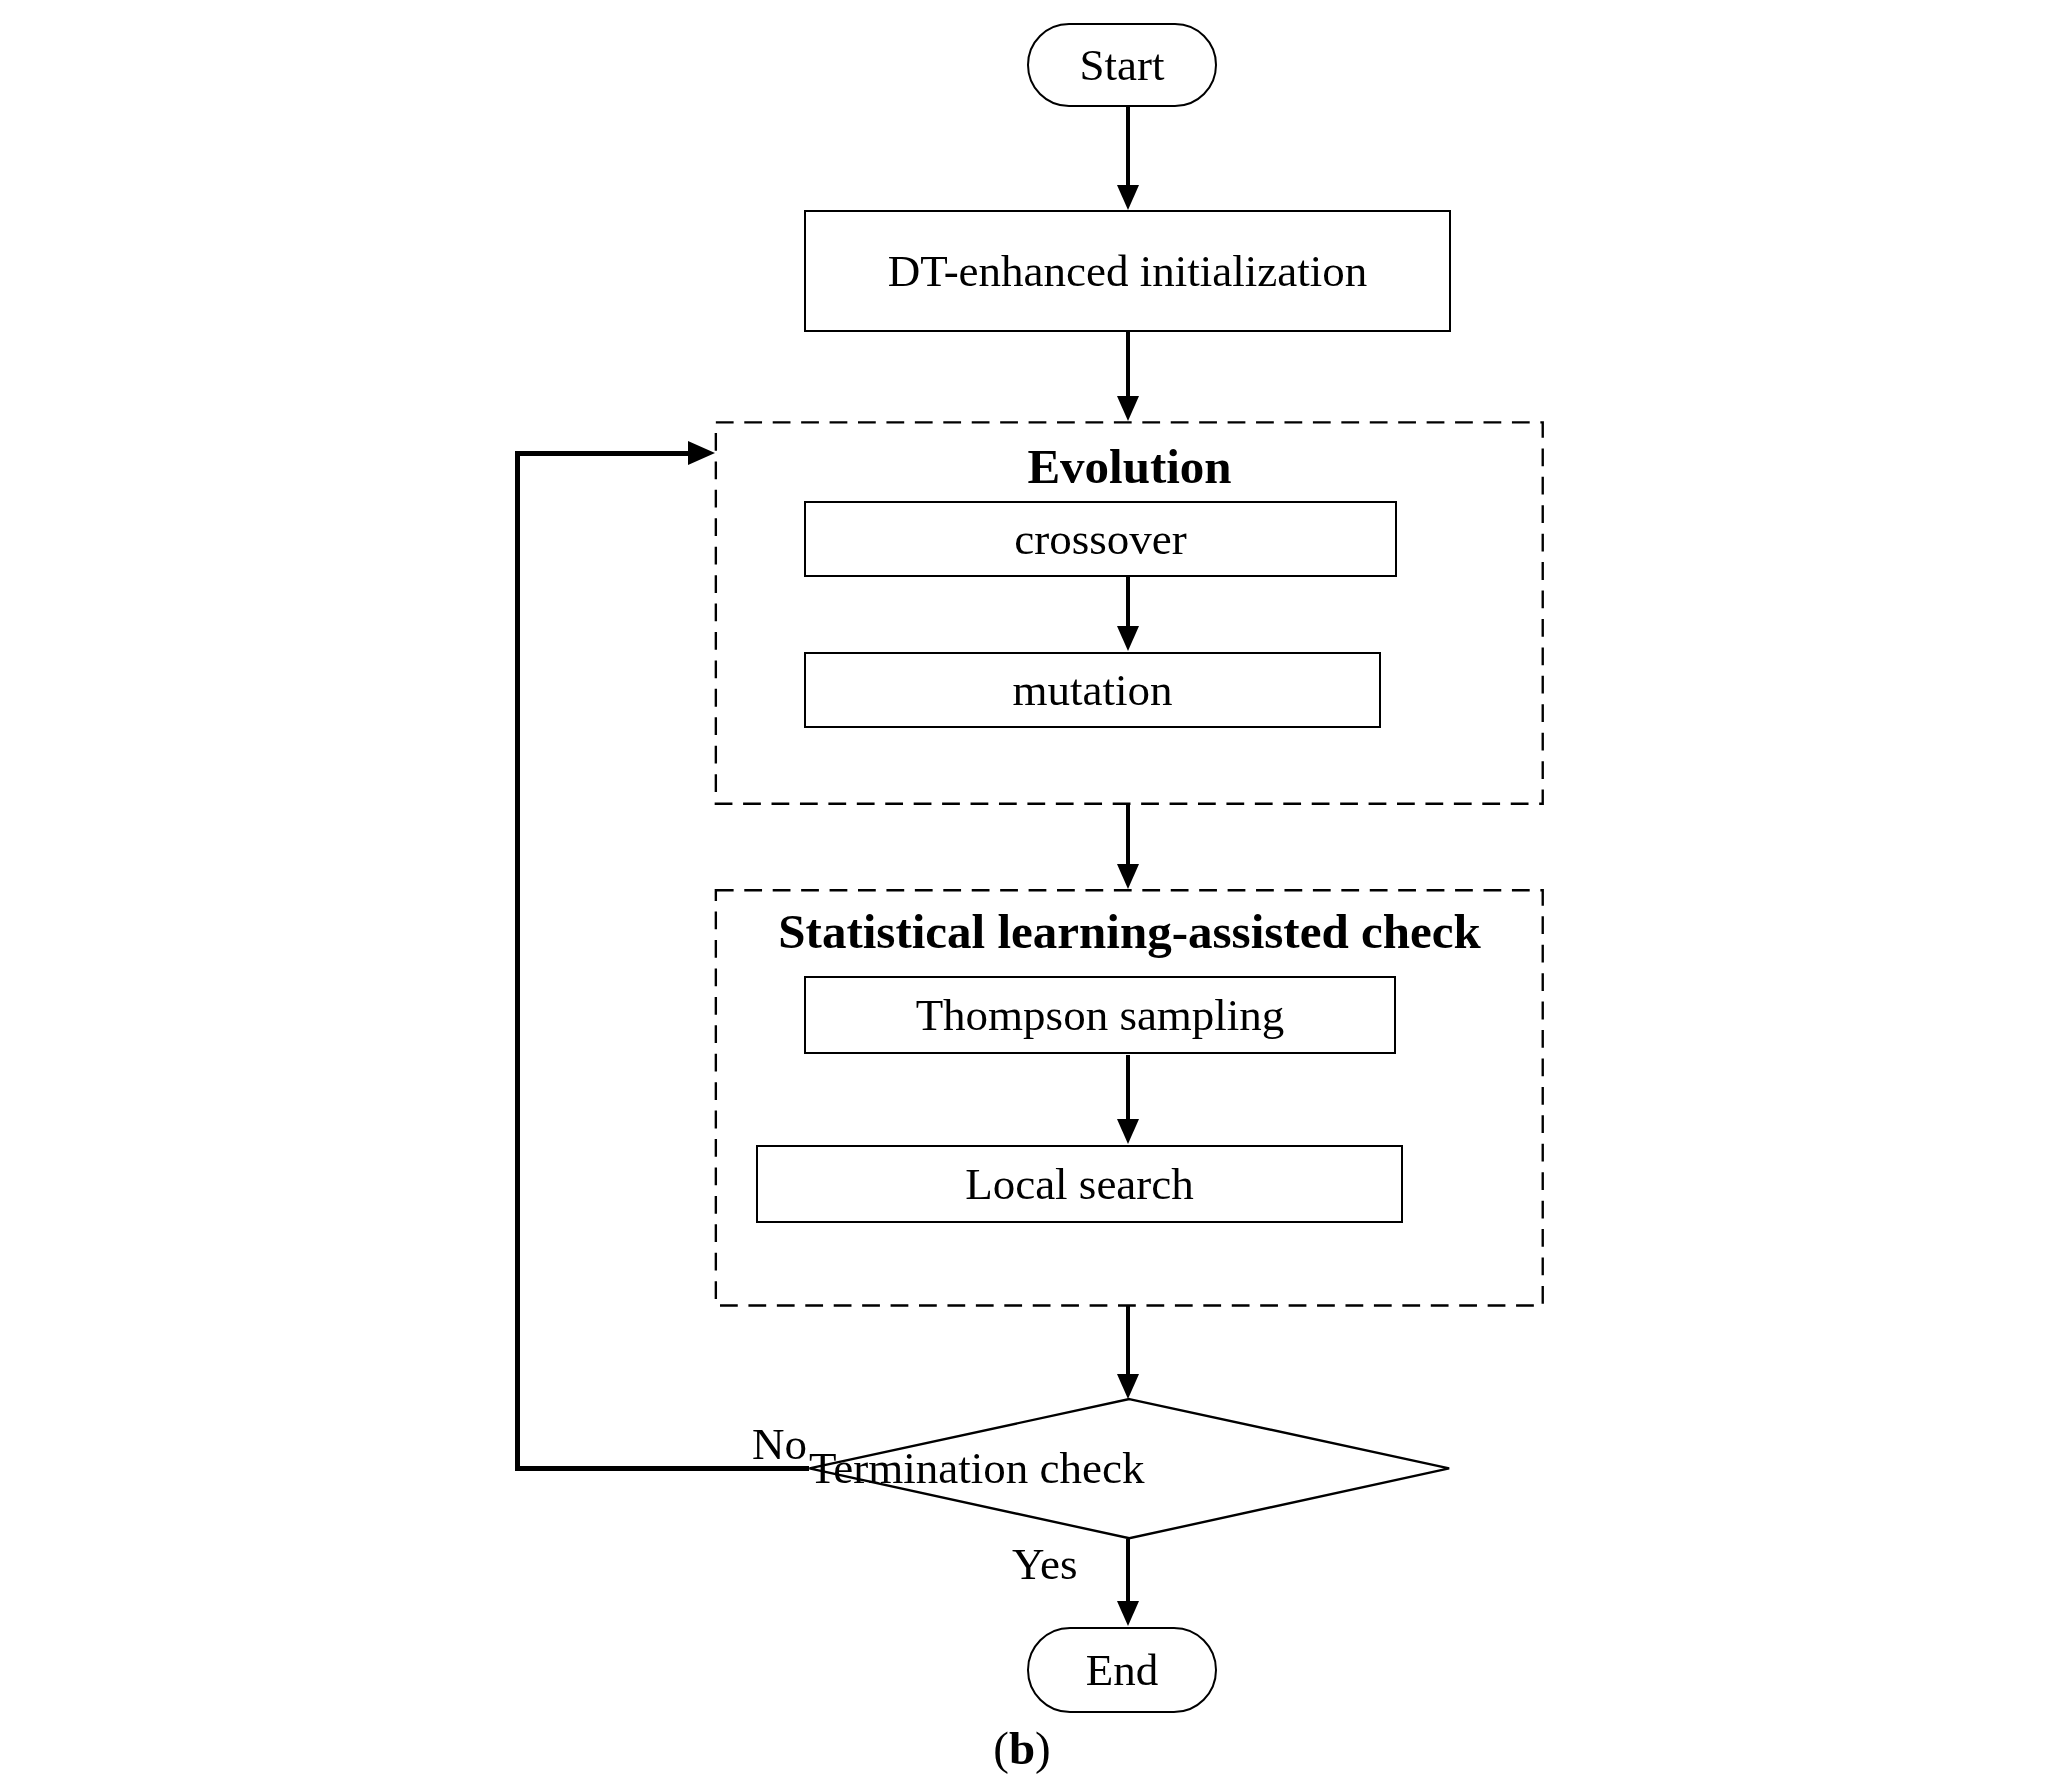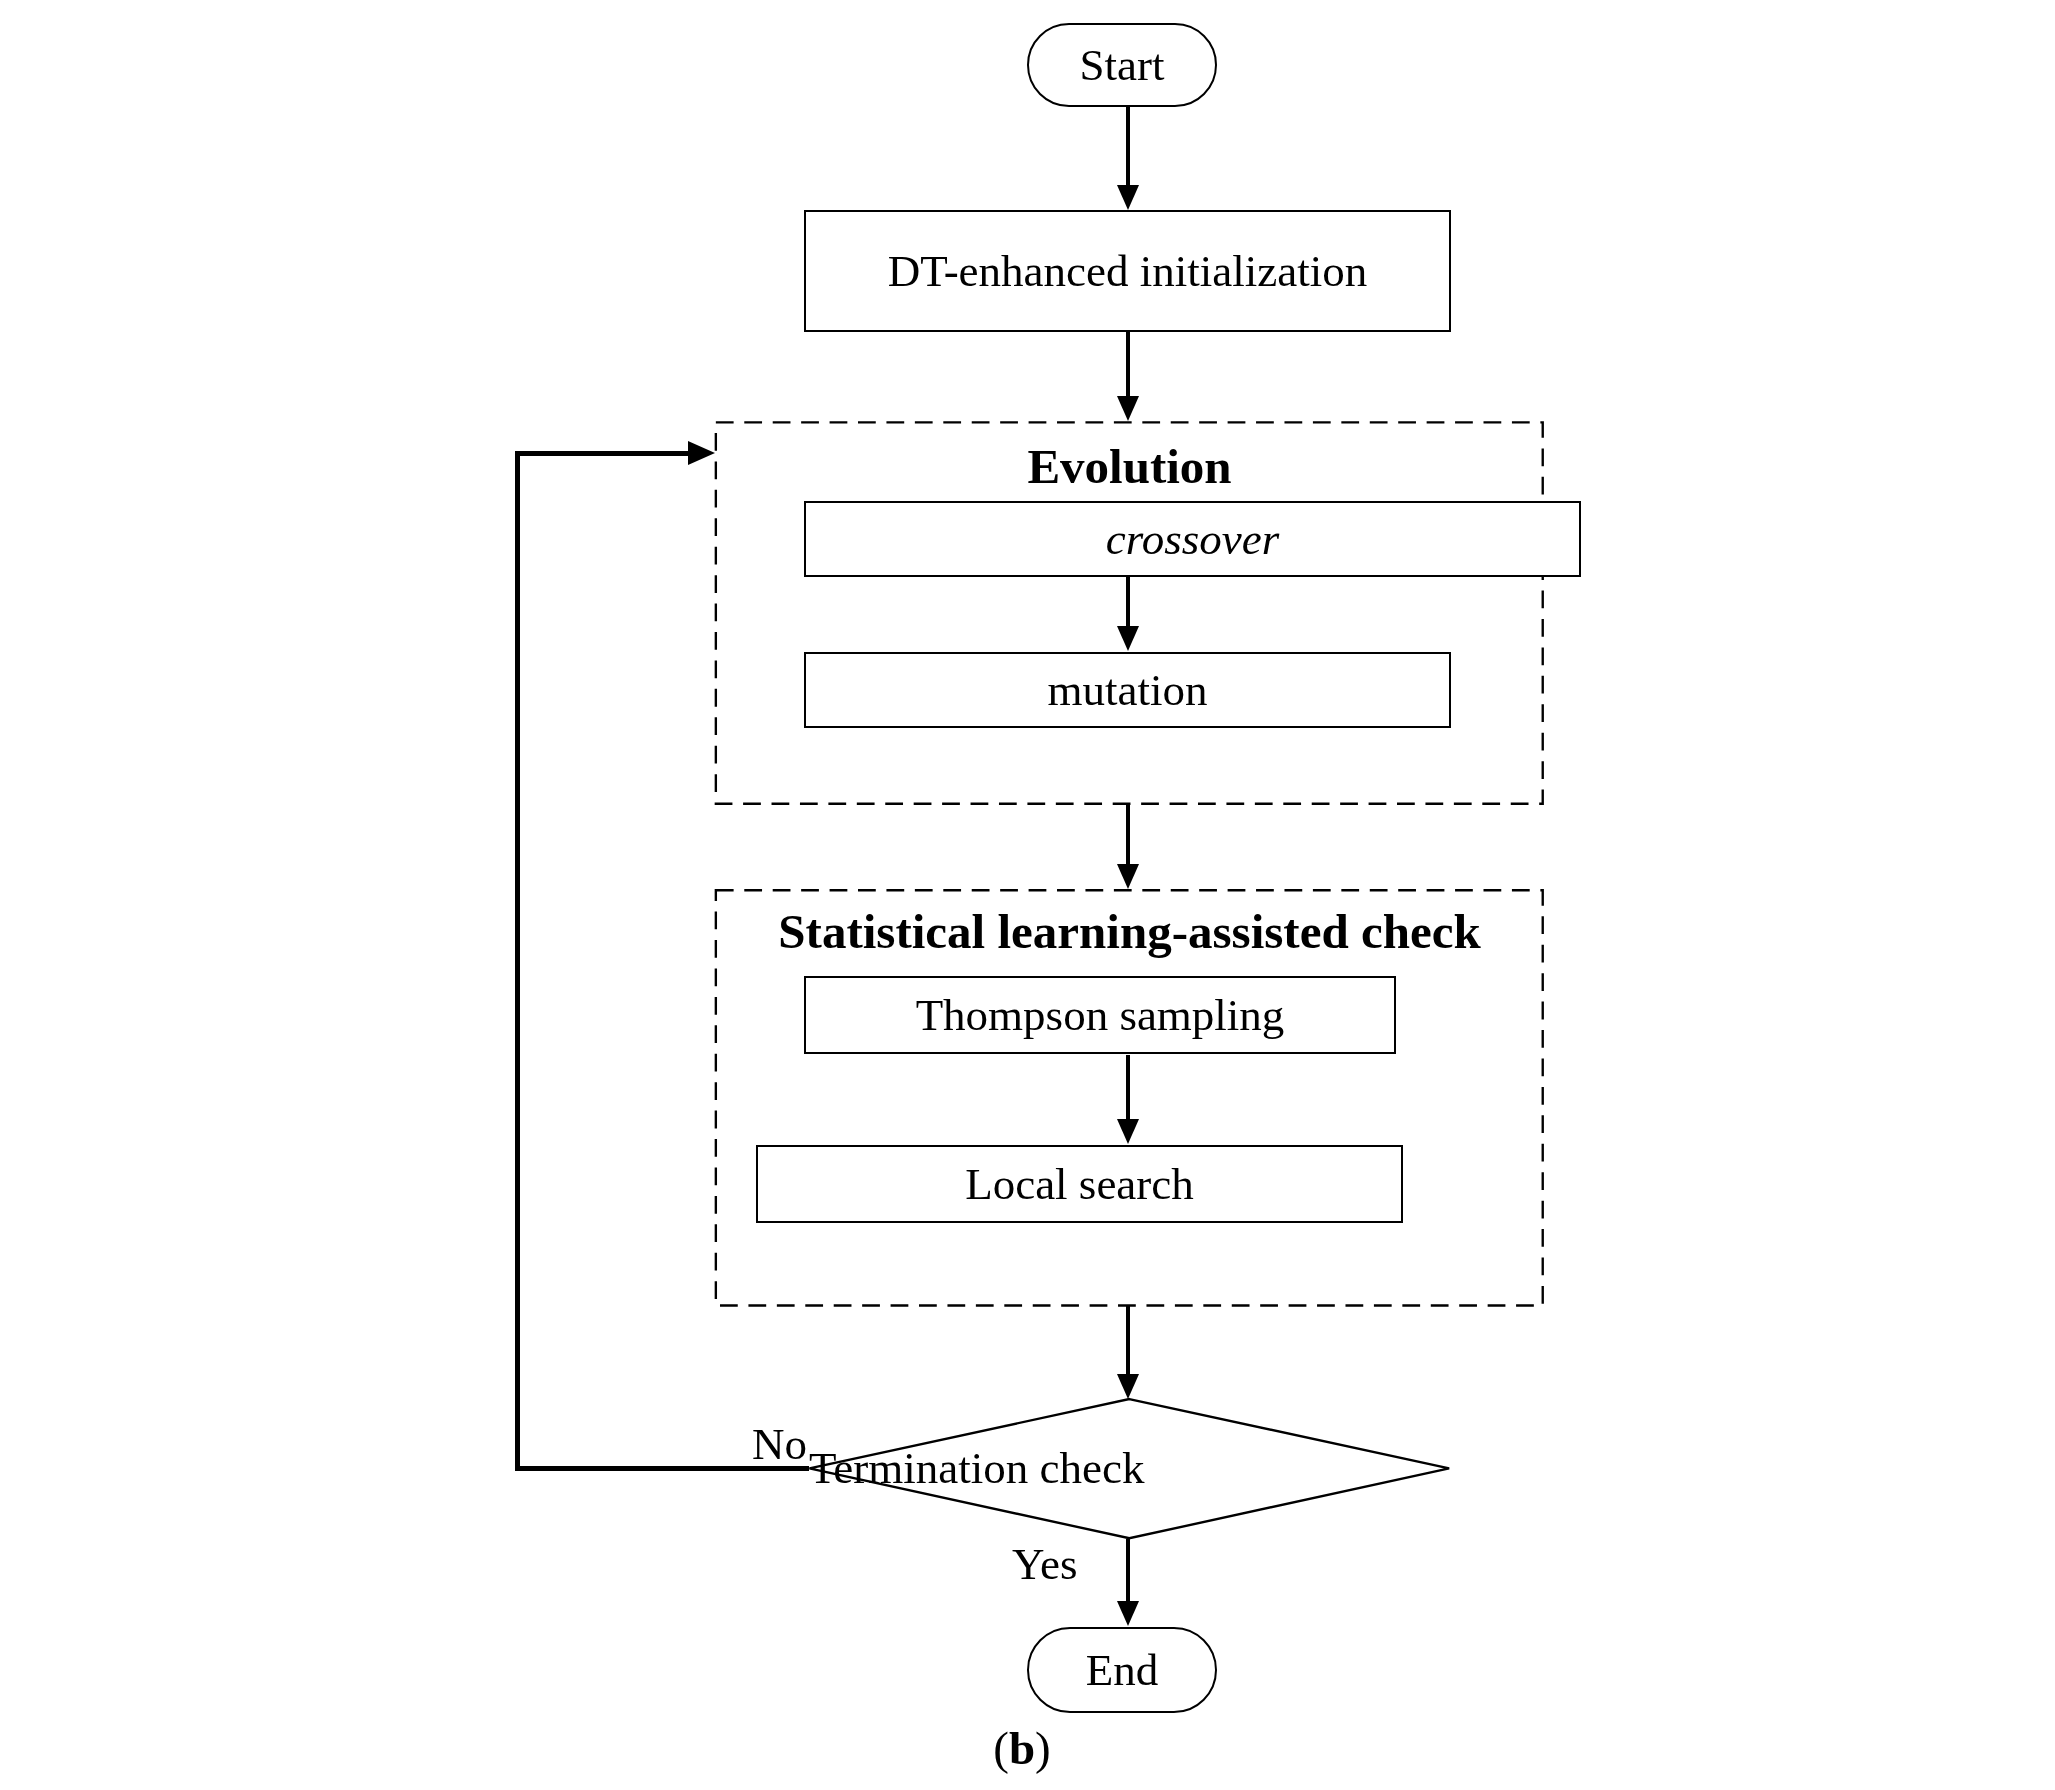--- a/index.html
+++ b/index.html
@@ -95,25 +95,25 @@
   <div class="node terminator" style="left:1027px;top:23px;width:190px;height:84px;">
     <span>Start</span>
   </div>
 
   <div class="node" style="left:804px;top:210px;width:647px;height:122px;">
     <span>DT-enhanced initialization</span>
   </div>
 
   <div class="group-title" style="left:716px;top:440px;width:827px;">Evolution</div>
 
-  <div class="node" style="left:804px;top:501px;width:777px;height:76px;font-style:italic;">
+  <div class="node" style="left:804px;top:501px;width:593px;height:76px;">
     <span>crossover</span>
   </div>
 
-  <div class="node" style="left:804px;top:652px;width:647px;height:76px;">
+  <div class="node" style="left:804px;top:652px;width:577px;height:76px;">
     <span>mutation</span>
   </div>
 
   <div class="group-title" style="left:716px;top:905px;width:827px;">Statistical learning-assisted check</div>
 
   <div class="node" style="left:804px;top:976px;width:592px;height:78px;">
     <span>Thompson sampling</span>
   </div>
 
   <div class="node" style="left:756px;top:1145px;width:647px;height:78px;">

